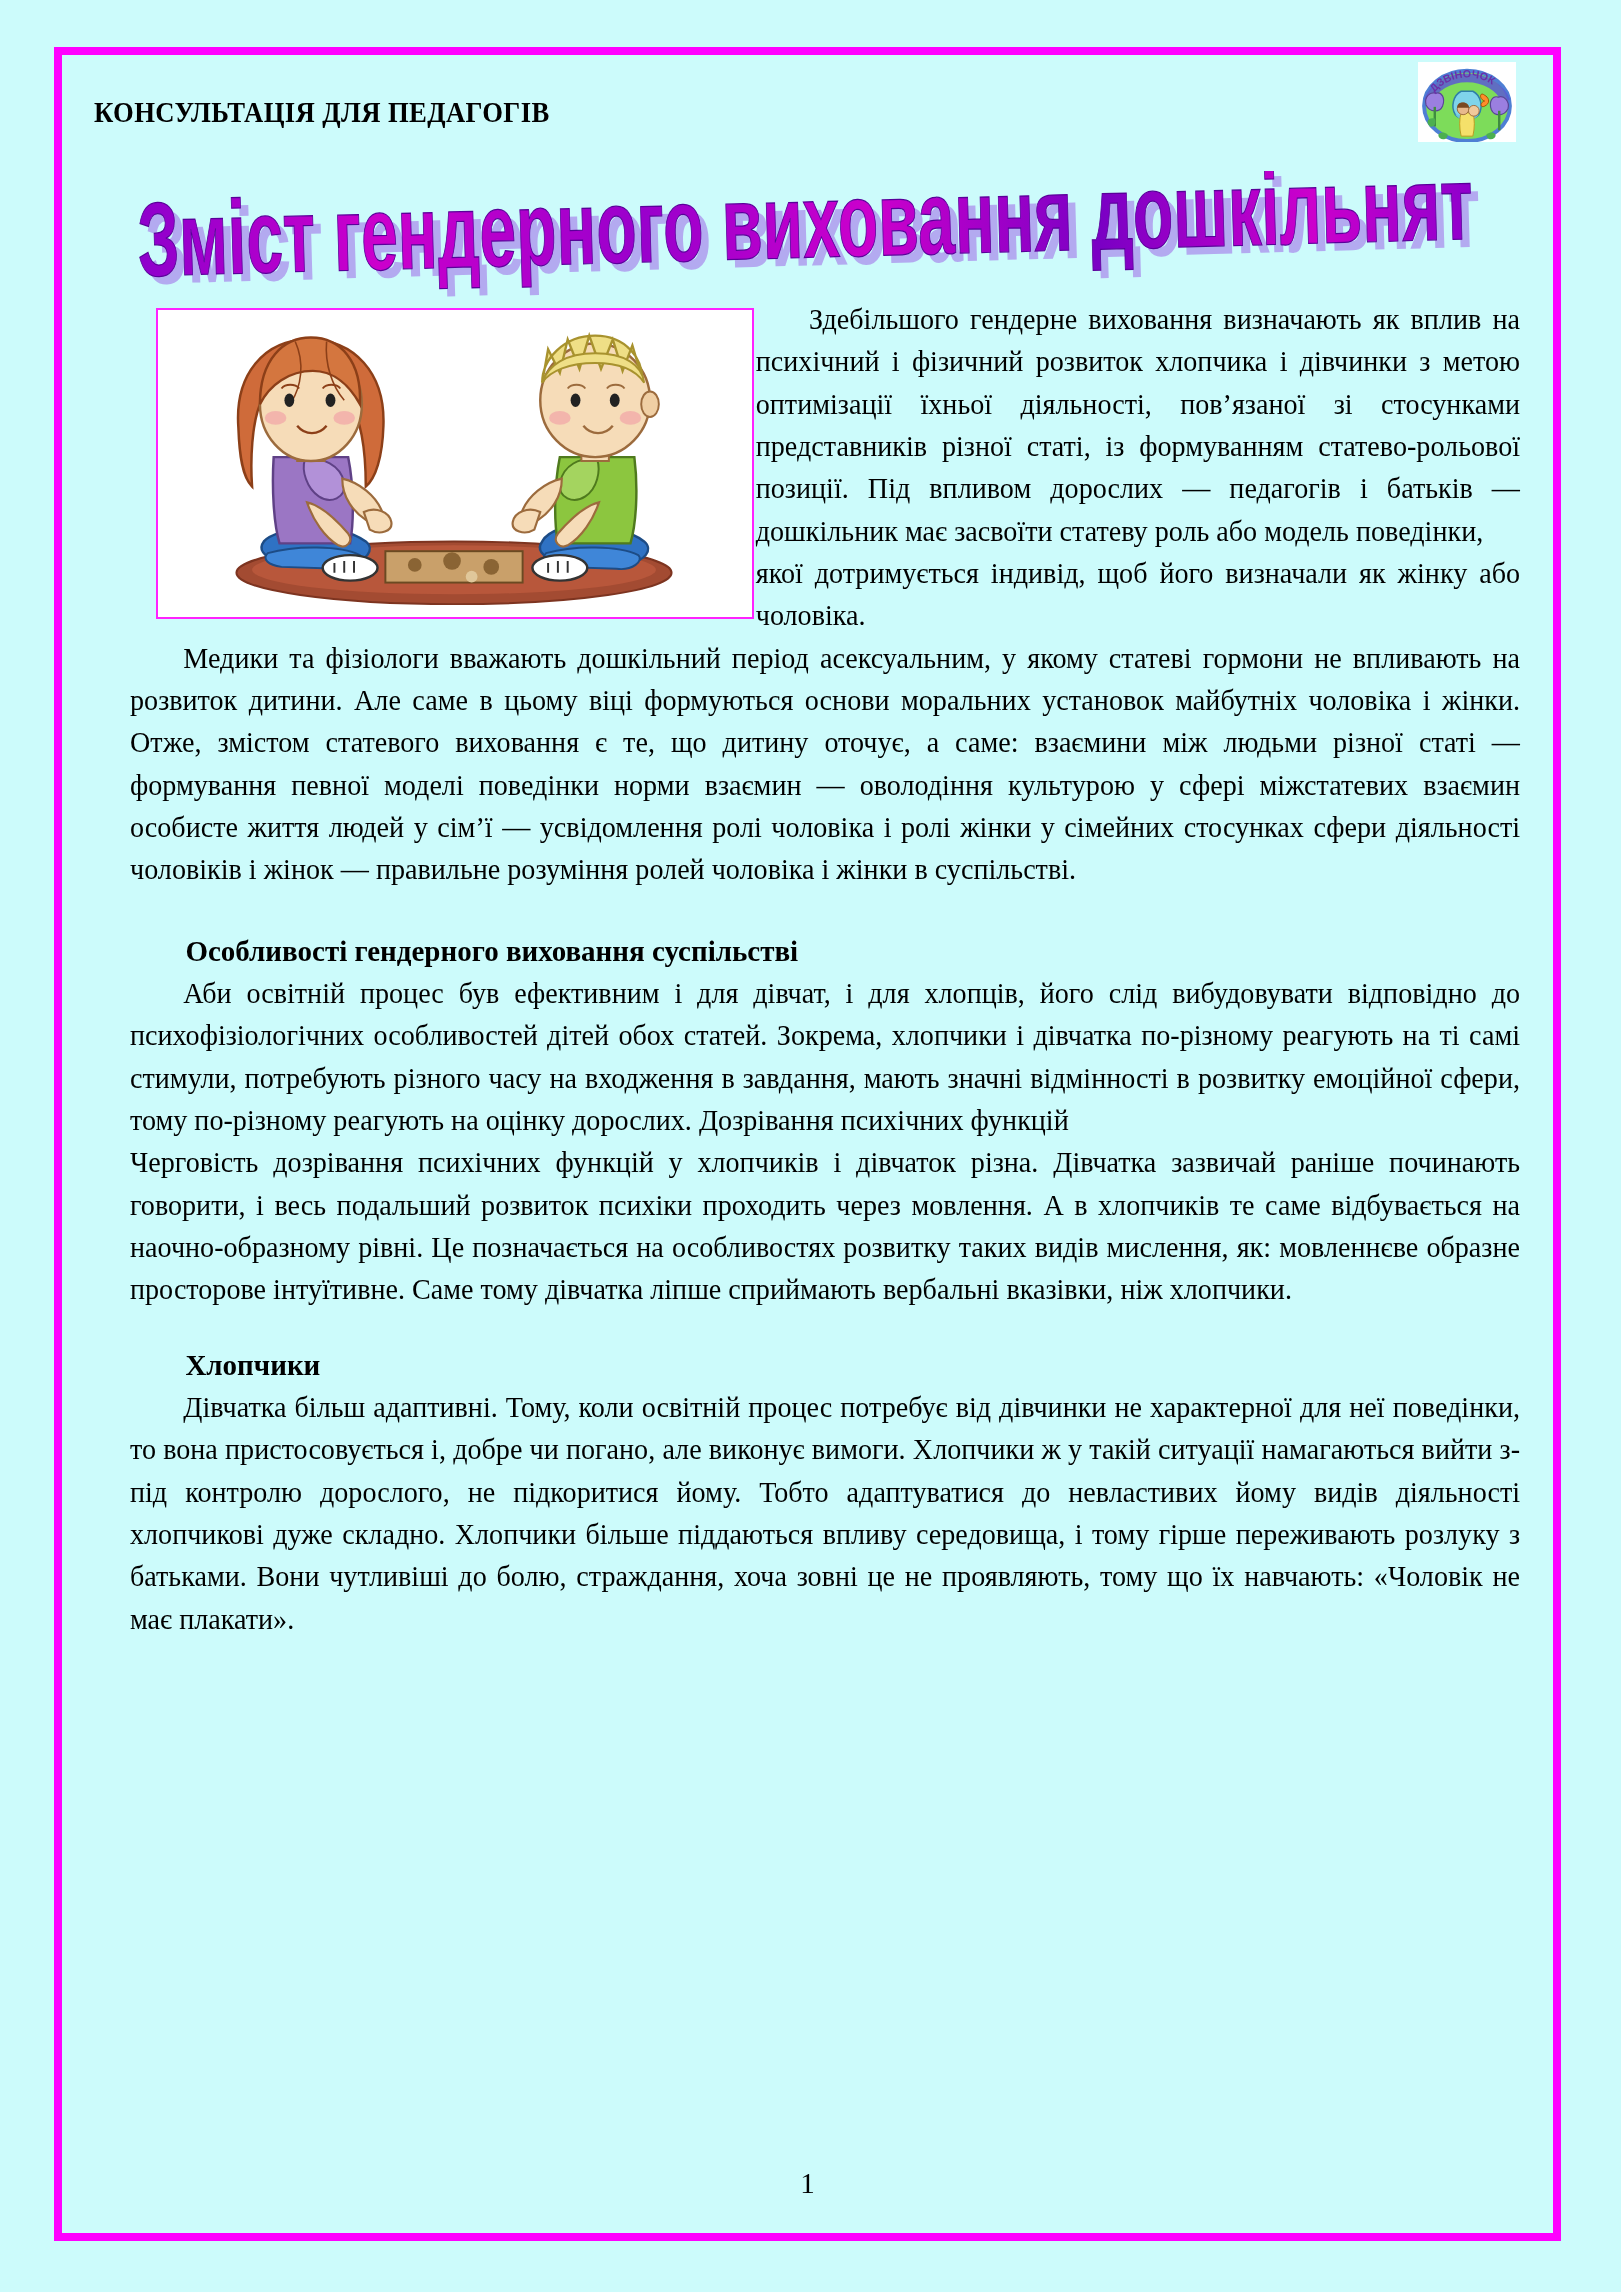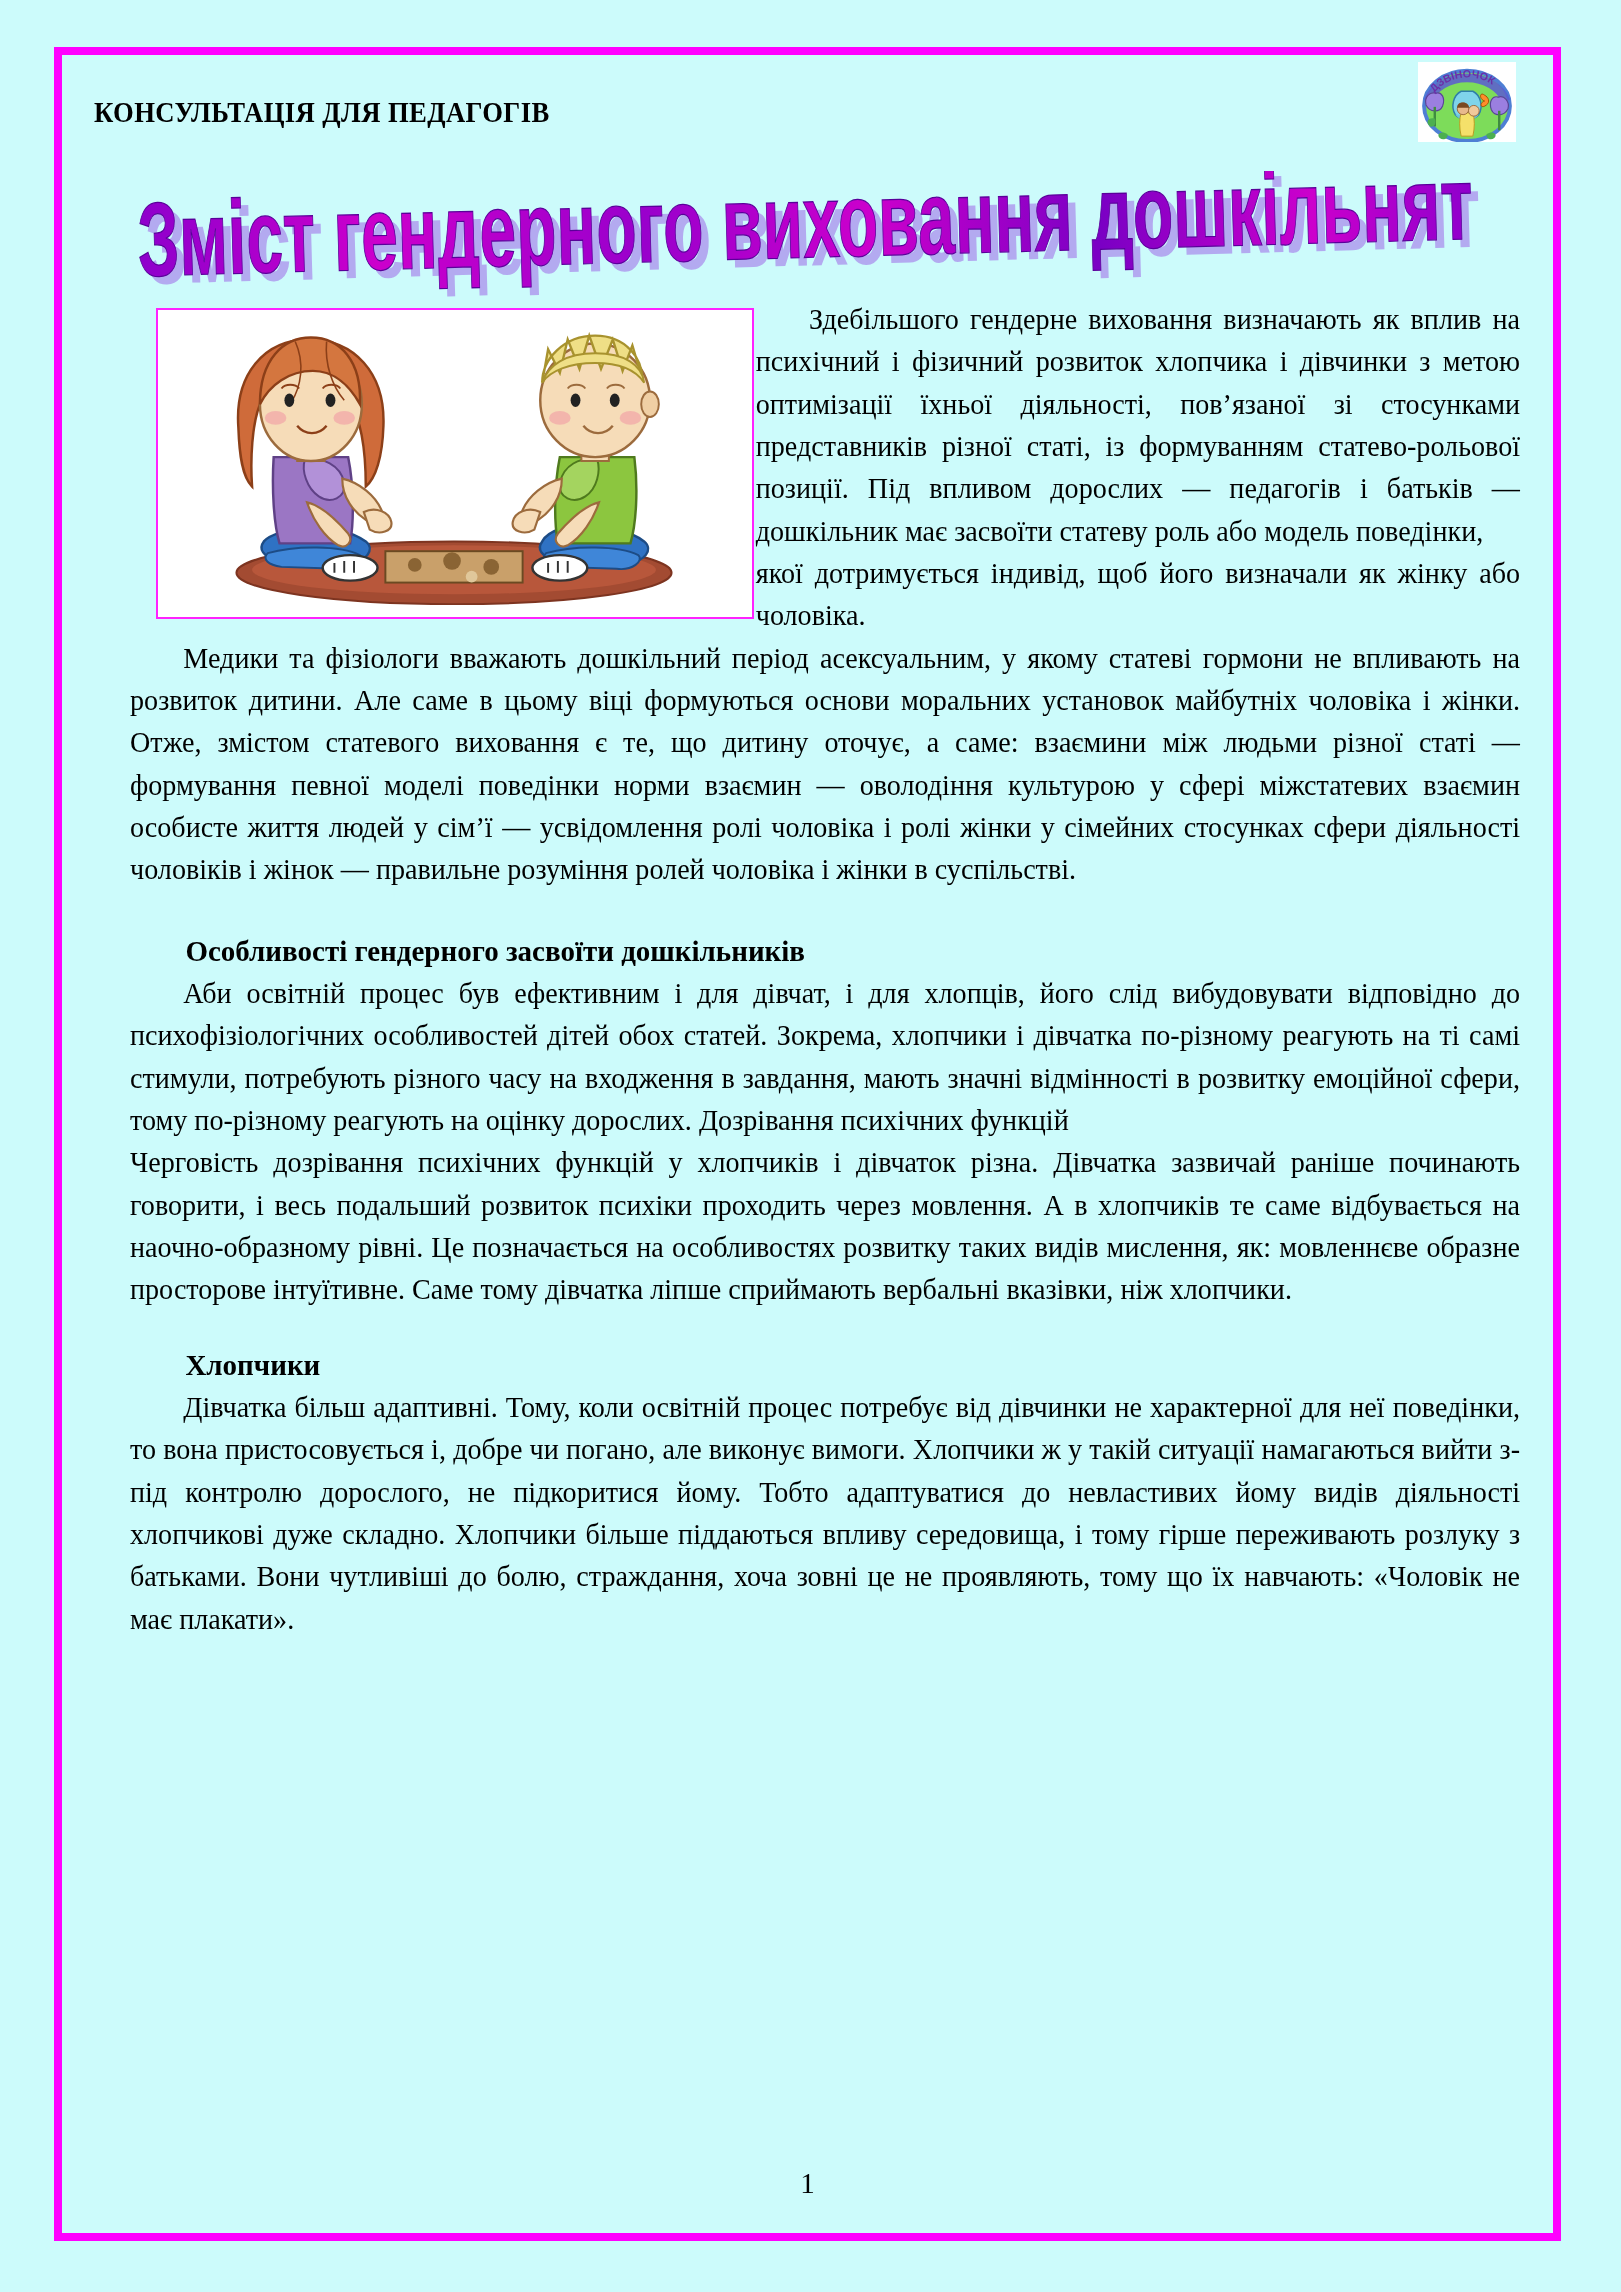--- a/index.html
+++ b/index.html
@@ -297,21 +297,21 @@
       </div>
 
       <p class="body-text">Здебільшого гендерне виховання визначають як вплив на психічний і фізичний розвиток хлопчика і дівчинки з метою оптимізації їхньої діяльності, пов’язаної зі стосунками представників різної статі, із формуванням статево-рольової позиції. Під впливом дорослих — педагогів і батьків — дошкільник має засвоїти статеву роль або модель поведінки,</p>
 
       <p class="body-text no-indent">якої дотримується індивід, щоб його визначали як жінку або чоловіка.</p>
 
       <p class="body-text">Медики та фізіологи вважають дошкільний період асексуальним, у якому статеві гормони не впливають на розвиток дитини. Але саме в цьому віці формуються основи моральних установок майбутніх чоловіка і жінки. Отже, змістом статевого виховання є те, що дитину оточує, а саме: взаємини між людьми різної статі — формування певної моделі поведінки норми взаємин — оволодіння культурою у сфері міжстатевих взаємин особисте життя людей у сім’ї — усвідомлення ролі чоловіка і ролі жінки у сімейних стосунках сфери діяльності чоловіків і жінок — правильне розуміння ролей чоловіка і жінки в суспільстві.</p>
 
       <div class="spacer-lg"></div>
 
-      <h3 class="sub-head">Особливості гендерного засвоїти дошкільників</h3>
+      <h3 class="sub-head">Особливості гендерного виховання суспільстві</h3>
 
       <p class="body-text">Аби освітній процес був ефективним і для дівчат, і для хлопців, його слід вибудовувати відповідно до психофізіологічних особливостей дітей обох статей. Зокрема, хлопчики і дівчатка по-різному реагують на ті самі стимули, потребують різного часу на входження в завдання, мають значні відмінності в розвитку емоційної сфери, тому по-різному реагують на оцінку дорослих. Дозрівання психічних функцій</p>
 
       <p class="body-text no-indent">Черговість дозрівання психічних функцій у хлопчиків і дівчаток різна. Дівчатка зазвичай раніше починають говорити, і весь подальший розвиток психіки проходить через мовлення. А в хлопчиків те саме відбувається на наочно-образному рівні. Це позначається на особливостях розвитку таких видів мислення, як: мовленнєве образне просторове інтуїтивне. Саме тому дівчатка ліпше сприймають вербальні вказівки, ніж хлопчики.</p>
 
       <div class="spacer-md"></div>
 
       <h3 class="sub-head">Хлопчики</h3>
 
       <p class="body-text">Дівчатка більш адаптивні. Тому, коли освітній процес потребує від дівчинки не характерної для неї поведінки, то вона пристосовується і, добре чи погано, але виконує вимоги. Хлопчики ж у такій ситуації намагаються вийти з-під контролю дорослого, не підкоритися йому. Тобто адаптуватися до невластивих йому видів діяльності хлопчикові дуже складно. Хлопчики більше піддаються впливу середовища, і тому гірше переживають розлуку з батьками. Вони чутливіші до болю, страждання, хоча зовні це не проявляють, тому що їх навчають: «Чоловік не має плакати».</p>

